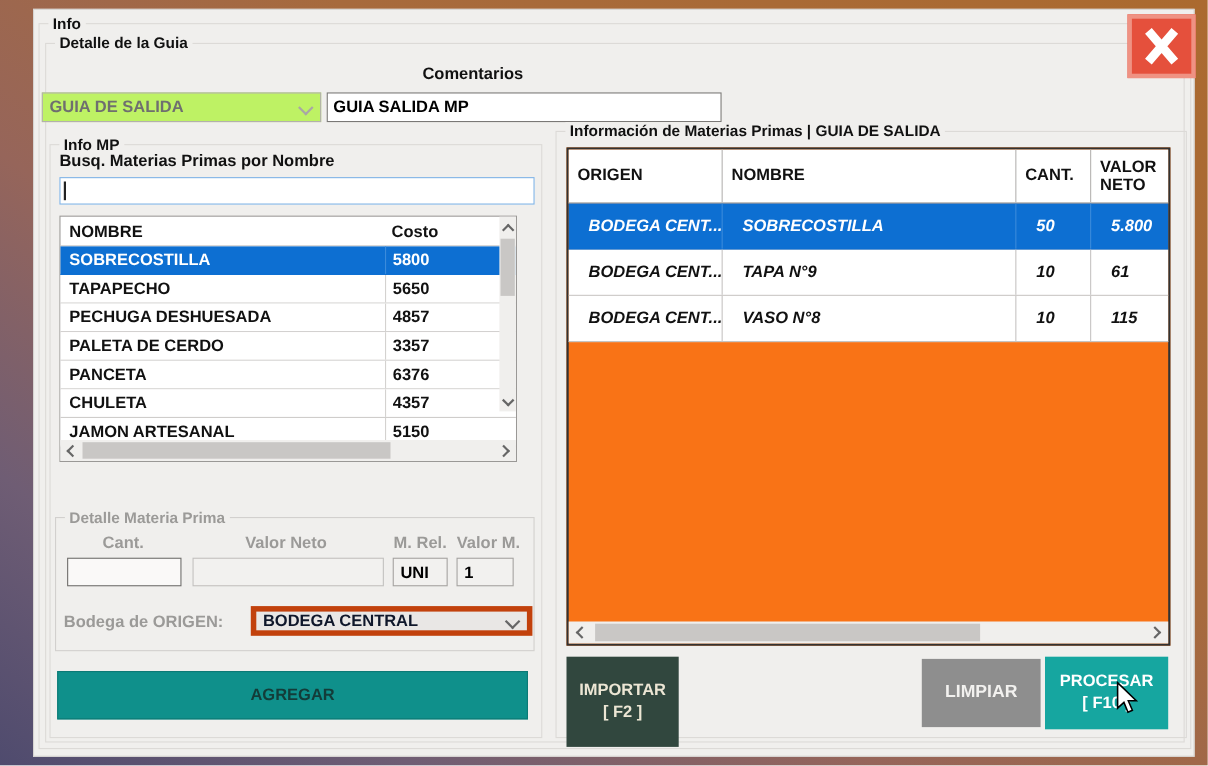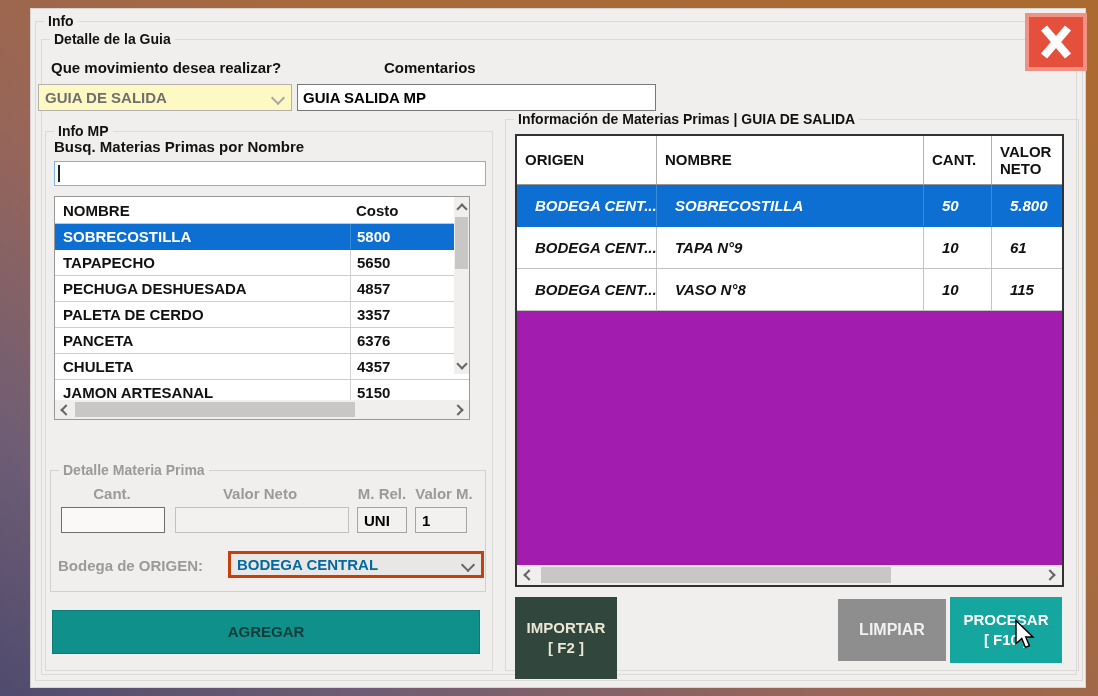--- a/index.html
+++ b/index.html
@@ -13,22 +13,22 @@
     background:var(--window-bg,#f0efed);border:1px solid #d6d4d1;box-sizing:border-box;
   }
   .groupbox{position:absolute;border:1px solid #dcdad7;box-sizing:border-box;}
   .grouplabel{position:absolute;top:-9px;left:8px;background:var(--window-bg,#f0efed);
     padding:0 4px;font-size:14px;white-space:nowrap;}
   .grouplabel.dim,.dimtext{color:#9b9a98;}
   .lbl{position:absolute;font-size:15px;white-space:nowrap;}
   
   .combo{position:absolute;box-sizing:border-box;display:flex;align-items:center;
     justify-content:space-between;padding:0 8px 0 6px;font-size:15px;}
-  .combo.disabled{background:#fef9c3;border:1px solid #b3b0ae;color:#6f6f6f;}
-  .combo.enabled{background:#e9e7e5;border:3px solid #c2410c;color:#0369a1;}
+  .combo.disabled{background:#bef264;border:1px solid #b3b0ae;color:#6f6f6f;}
+  .combo.enabled{background:#e9e7e5;border:5px solid #c2410c;color:#0f172a;}
   
   .chev{display:inline-block;width:8px;height:8px;border-left:2px solid #666;border-bottom:2px solid #666;}
   .chev.light{border-color:#a9a7a5;}
   .chev.up{transform:rotate(135deg);}
   .chev.down{transform:rotate(-45deg);}
   .chev.left{transform:rotate(45deg);}
   .chev.right{transform:rotate(-135deg);}
   .chev.small{width:6px;height:6px;}
   input.field{position:absolute;box-sizing:border-box;font-family:"Liberation Sans",sans-serif;
     font-weight:bold;font-size:15px;padding:0 5px;outline:none;}
@@ -37,21 +37,21 @@
   .lheader{display:flex;height:26px;border-bottom:1px solid #c9c7c5;align-items:center;font-size:15px;}
   .lrow{display:flex;height:25px;align-items:center;font-size:15px;border-bottom:1px solid #cfcdcb;background:#fff;}
   .lrow.sel{background:var(--selection-blue,#0d6fd2);color:#fff;border-bottom:1px solid var(--selection-blue,#0d6fd2);}
   .lc1{width:295px;padding-left:8px;box-sizing:border-box;overflow:hidden;white-space:nowrap;}
   .lc2{width:97px;padding-left:6px;box-sizing:border-box;border-left:1px solid #d4d2d0;height:100%;display:flex;align-items:center;}
   .lrow.sel .lc2{border-left-color:#3b8bdb;}
   
   .sb{position:absolute;background:#f0efed;display:flex;align-items:center;justify-content:center;}
   .sb-thumb{position:absolute;background:#c9c7c5;}
   
-  #right-table{position:absolute;background:#a21caf;border:2px solid #323232;box-sizing:border-box;}
+  #right-table{position:absolute;background:#f97316;border:2px solid #323232;box-sizing:border-box;}
   .rheader{display:flex;height:48px;border-bottom:1px solid #9a9896;font-size:15px;background:#fff;}
   .rhc{display:flex;align-items:center;padding-left:8px;box-sizing:border-box;border-right:1px solid #b5b3b1;line-height:1.15;}
   .rhc:last-child{border-right:none;}
   .rrow{display:flex;height:41px;font-size:15px;background:#fff;border-bottom:1px solid #c6c4c2;}
   .rrow.sel{background:var(--selection-blue,#0d6fd2);color:#fff;border-bottom:1px solid var(--selection-blue,#0d6fd2);}
   .rc{display:flex;align-items:center;padding-left:18px;box-sizing:border-box;border-right:1px solid #c6c4c2;
     overflow:hidden;white-space:nowrap;font-style:italic;}
   .rc:last-child{border-right:none;}
   .rrow.sel .rc{border-right-color:#3b8bdb;}
   
@@ -76,21 +76,20 @@
   <div id="window">
 
     <div class="groupbox" style="left:4px;top:12px;width:1048px;height:660px;">
       <span class="grouplabel">Info</span>
     </div>
 
     <div class="groupbox" style="left:10px;top:30px;width:1036px;height:636px;">
       <span class="grouplabel">Detalle de la Guia</span>
     </div>
 
-    <div class="lbl" style="left:20px;top:50px;">Que movimiento desea realizar?</div>
     <div class="lbl" style="left:353px;top:50px;">Comentarios</div>
 
     <div class="combo disabled" style="left:7px;top:75px;width:254px;height:27px;">
       <span>GUIA DE SALIDA</span>
       <span class="chev down light"></span>
     </div>
 
     <input class="field" style="left: 266px; top: 75px; width: 359px; height: 27px; background: rgb(255, 255, 255); border: 1px solid rgb(122, 120, 118); color: rgb(0, 0, 0);" value="GUIA SALIDA MP">
 
     <div class="groupbox" style="left:14px;top:122px;width:448px;height:540px;">

